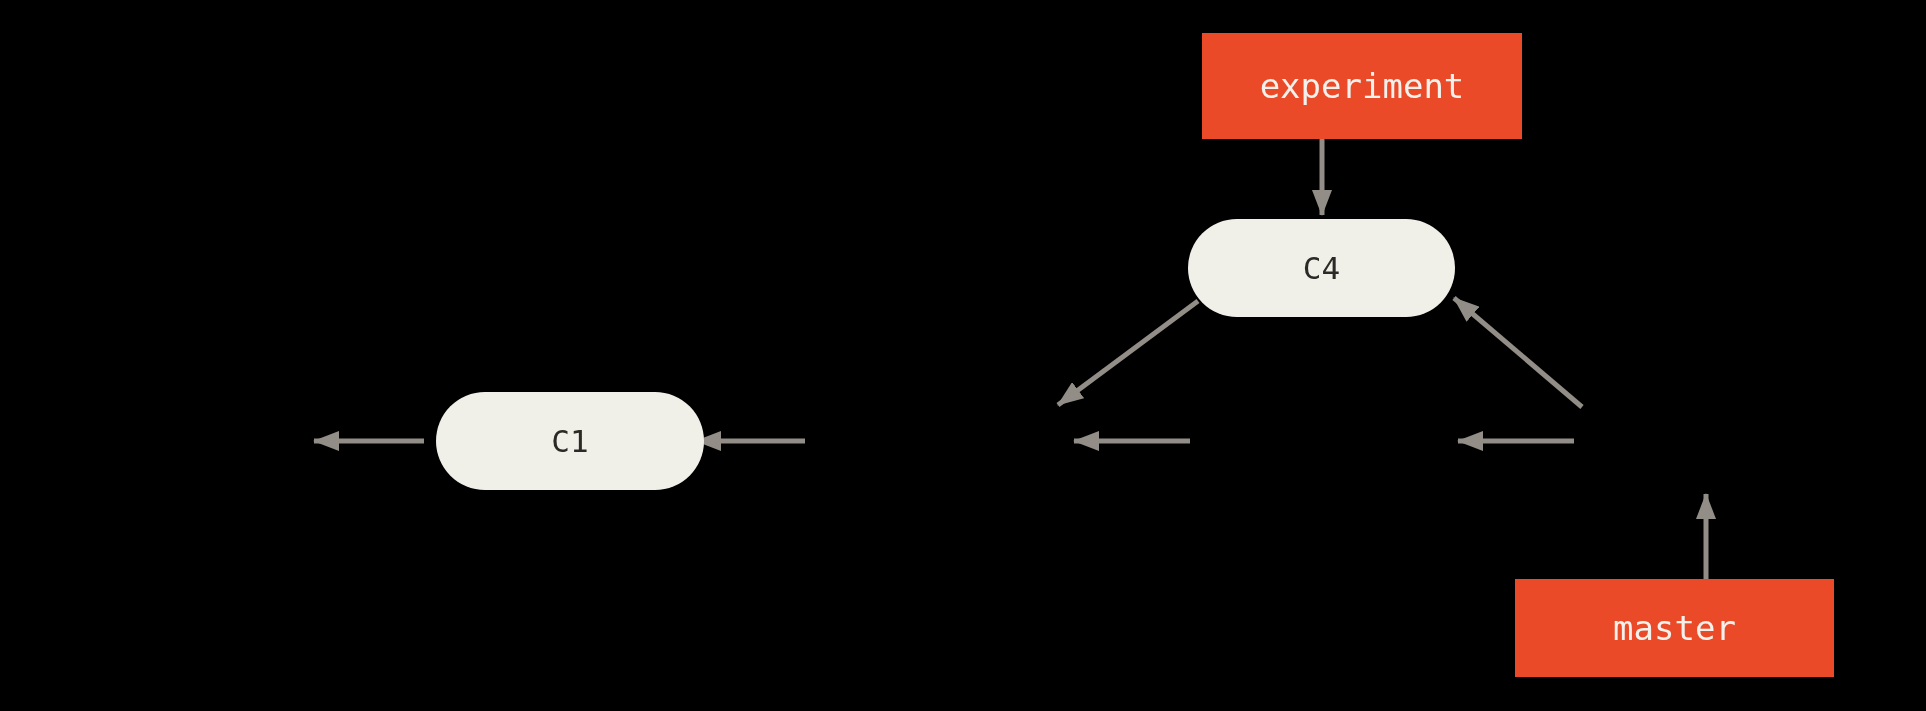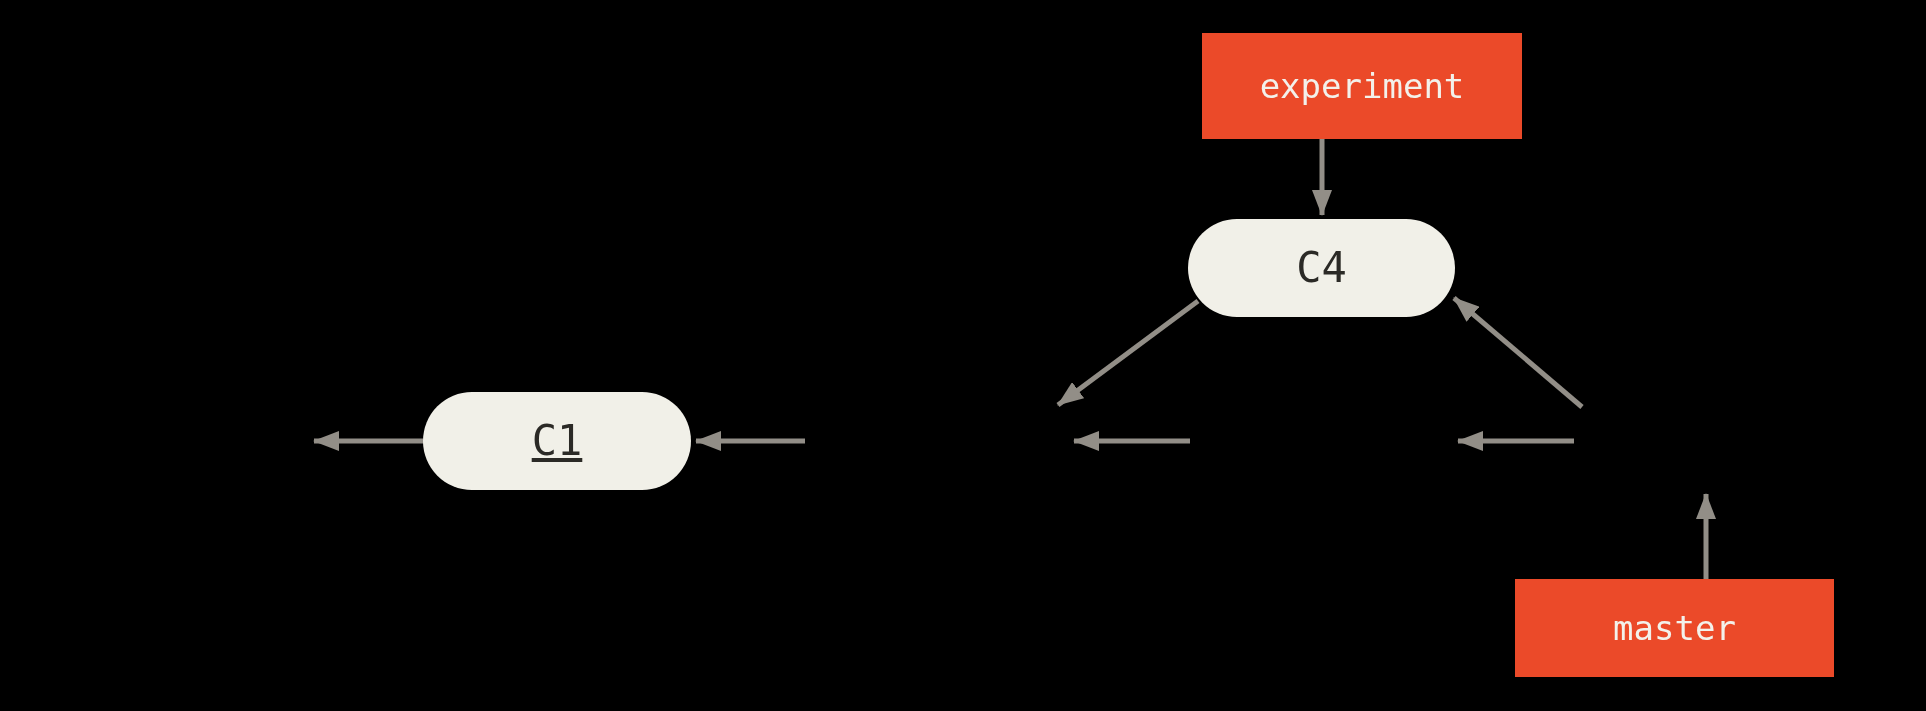--- a/index.html
+++ b/index.html
@@ -33,21 +33,21 @@
   }
   .commit {
     position: absolute;
     height: 98px;
     background: var(--node-fill, #F1F0E8);
     border-radius: 49px;
     display: flex;
     align-items: center;
     justify-content: center;
     color: var(--node-text, #2B2A26);
-    font-size: 42px;
+    font-size: 31px;
     line-height: 1;
   }
   .branch {
     position: absolute;
     background: var(--branch-fill, #EB4A29);
     display: flex;
     align-items: center;
     justify-content: center;
     color: var(--branch-text, #F3F1EB);
     font-size: 34px;
@@ -68,21 +68,21 @@
     <line class="edge" x1="424" y1="441" x2="314" y2="441" marker-end="url(#ah)"></line>
     <line class="edge" x1="805" y1="441" x2="696" y2="441" marker-end="url(#ah)"></line>
     <line class="edge" x1="1190" y1="441" x2="1074" y2="441" marker-end="url(#ah)"></line>
     <line class="edge" x1="1574" y1="441" x2="1458" y2="441" marker-end="url(#ah)"></line>
     <line class="edge" x1="1198" y1="301" x2="1058" y2="405" marker-end="url(#ah)"></line>
     <line class="edge" x1="1582" y1="407" x2="1454" y2="298" marker-end="url(#ah)"></line>
     <line class="edge" x1="1322" y1="139" x2="1322" y2="215" marker-end="url(#ah)"></line>
     <line class="edge" x1="1706" y1="579" x2="1706" y2="494" marker-end="url(#ah)"></line>
   </svg>
 
-  <div class="commit" style="left:423px;  top:392px; width:268px;text-decoration:underline;">
+  <div class="commit" style="left:436px;  top:392px; width:268px;">
     <span>C1</span>
   </div>
   <div class="commit" style="left:1188px; top:219px; width:267px;">
     <span>C4</span>
   </div>
 
   <div class="branch" style="left:1192px; top:33px;  width:320px; height:106px;margin-left:10px;">
     <span>experiment</span>
   </div>
   <div class="branch" style="left:1515px; top:579px; width:319px; height:98px;justify-content:center;">

